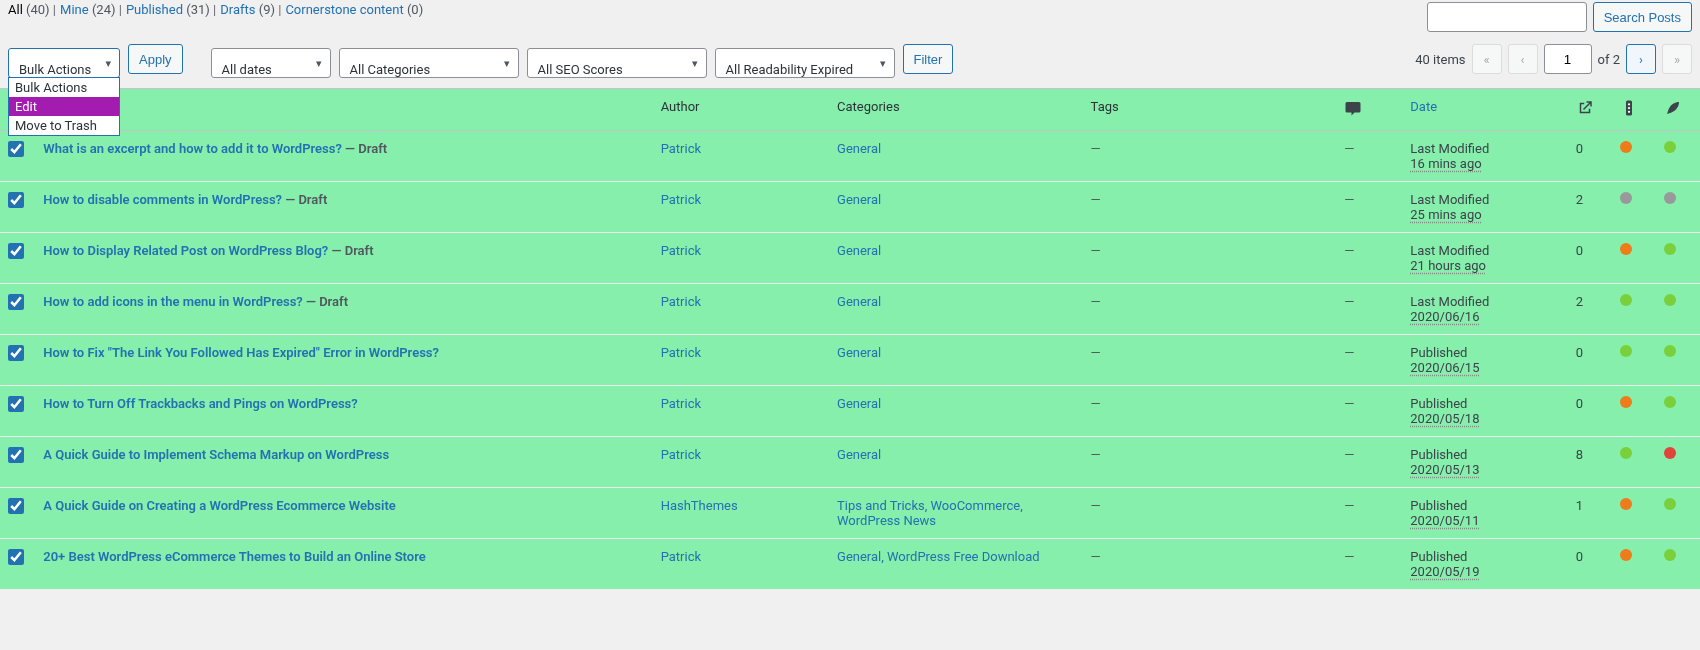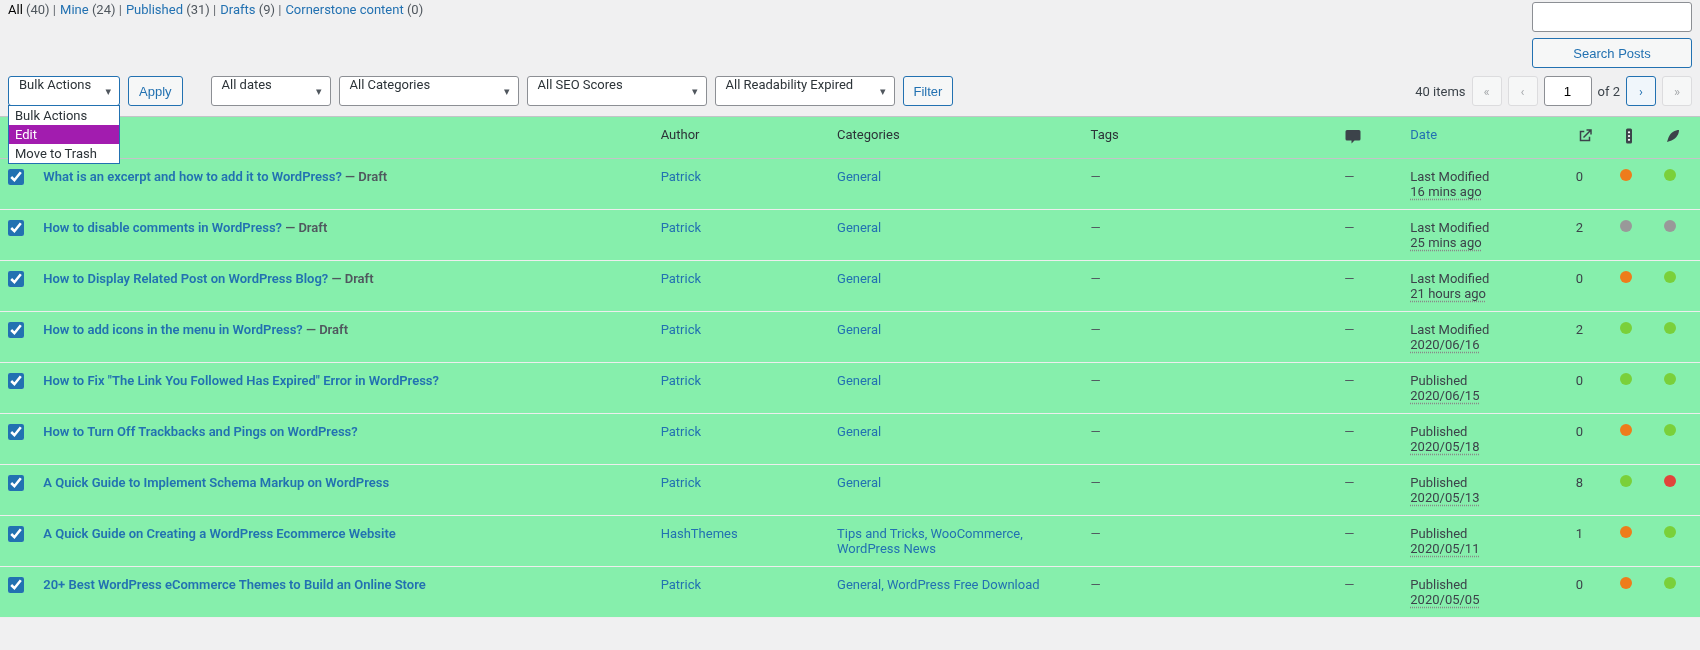--- a/index.html
+++ b/index.html
@@ -4,25 +4,25 @@
 <style>
   * { box-sizing: border-box; margin: 0; padding: 0; }
   body { font-family: -apple-system, BlinkMacSystemFont, "Segoe UI", Roboto, Arial, sans-serif; font-size: 13px; color: #3c434a; background: #f0f0f1; }
   .wrap { width: 1700px; }
   .top-bar { display: flex; justify-content: space-between; align-items: flex-start; padding: 2px 8px 0 8px; }
   .subsubsub { list-style: none; display: flex; gap: 4px; font-size: 13px; }
   .subsubsub li { color: #646970; }
   .subsubsub a { text-decoration: none; color: #2271b1; }
   .subsubsub .current { color: #000; }
   .subsubsub .count { color: #50575e; }
-  .search-box { display: flex; gap: 6px; flex-direction: column; }
+  .search-box { display: flex; gap: 6px; }
   .search-box input { height: 30px; border: 1px solid #8c8f94; border-radius: 3px; padding: 0 8px; width: 160px; }
   .search-box button, .button { height: 30px; padding: 0 10px; border: 1px solid #2271b1; background: #f6f7f7; color: #2271b1; border-radius: 3px; font-size: 13px; cursor: pointer; }
   .tablenav { display: flex; align-items: center; padding: 8px 8px 4px 8px; gap: 8px; }
-  .select-wrap { position: relative; background: #fff; border: 1px solid #2271b1; border-radius: 3px; height: 30px; display: inline-flex; align-items: flex-start; padding: 0 26px 0 10px; font-size: 13px; color: #2c3338; cursor: pointer; }
+  .select-wrap { position: relative; background: #fff; border: 1px solid #2271b1; border-radius: 3px; height: 30px; display: inline-flex; align-items: flex-end; padding: 0 26px 0 10px; font-size: 13px; color: #2c3338; cursor: pointer; margin-top: 8px; }
   .select-plain { border-color: #8c8f94; }
   .select-wrap .caret { position: absolute; right: 8px; top: 50%; transform: translateY(-50%); color: #50575e; font-size: 11px;}
   .spacer { flex: 1; }
   .tablenav-pages { display: inline-flex; align-items: center; gap: 6px; font-size: 13px; color: #3c434a; }
   .tablenav-pages .page-btn { display:inline-flex; align-items:center; justify-content:center; width: 30px; height: 30px; border: 1px solid #dcdcde; border-radius: 3px; color:#a7aaad; background:#f6f7f7; }
   .tablenav-pages .page-btn.active { border-color:#2271b1; color:#2271b1; background:#f0f6fb; cursor:pointer;}
   .tablenav-pages input { width: 48px; height: 30px; text-align: center; border: 1px solid #8c8f94; border-radius: 3px; }
   .dropdown-panel { position: absolute; top: 28px; left: -1px; width: 112px; background: #fff; border: 1px solid #2271b1; z-index: 20; }
   .dropdown-panel div { padding: 2px 6px; font-size: 13px; }
   .dropdown-panel .highlight { background: #a21caf; color: #fff; }
@@ -244,20 +244,20 @@
           <td class="stat-col"><span class="dot orange"></span></td>
           <td class="stat-col-r"><span class="dot green"></span></td>
         </tr>
         <tr>
           <td class="cb-col"><input type="checkbox" class="cbx" checked="" style=""></td>
           <td class="title-col"><a href="#" class="row-title">20+ Best WordPress eCommerce Themes to Build an Online Store</a></td>
           <td class="author-col"><a href="#" class="link">Patrick</a></td>
           <td class="cat-col"><a href="#" class="link">General, WordPress Free Download</a></td>
           <td class="tag-col"><span class="dash">—</span></td>
           <td class="comment-col"><span class="dash">—</span></td>
-          <td class="date-col"><span class="date-label">Published</span><br><span class="date-val">2020/05/05</span></td>
+          <td class="date-col"><span class="date-label">Published</span><br><span class="date-val">2020/05/19</span></td>
           <td class="stat-col"><span>0</span></td>
           <td class="stat-col"><span class="dot orange"></span></td>
           <td class="stat-col-r"><span class="dot green"></span></td>
         </tr>
       </tbody>
   </table>
 </div>
 
 </body></html>

